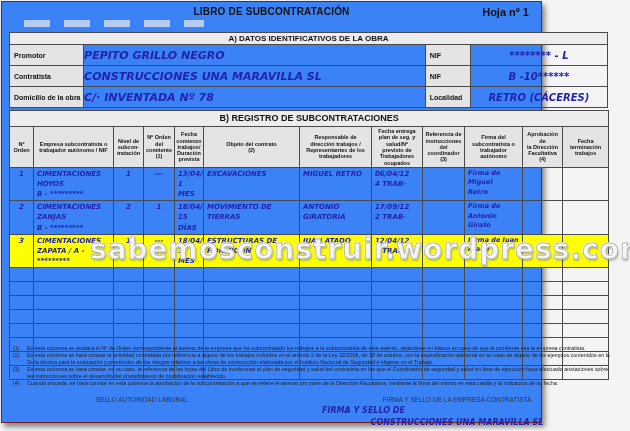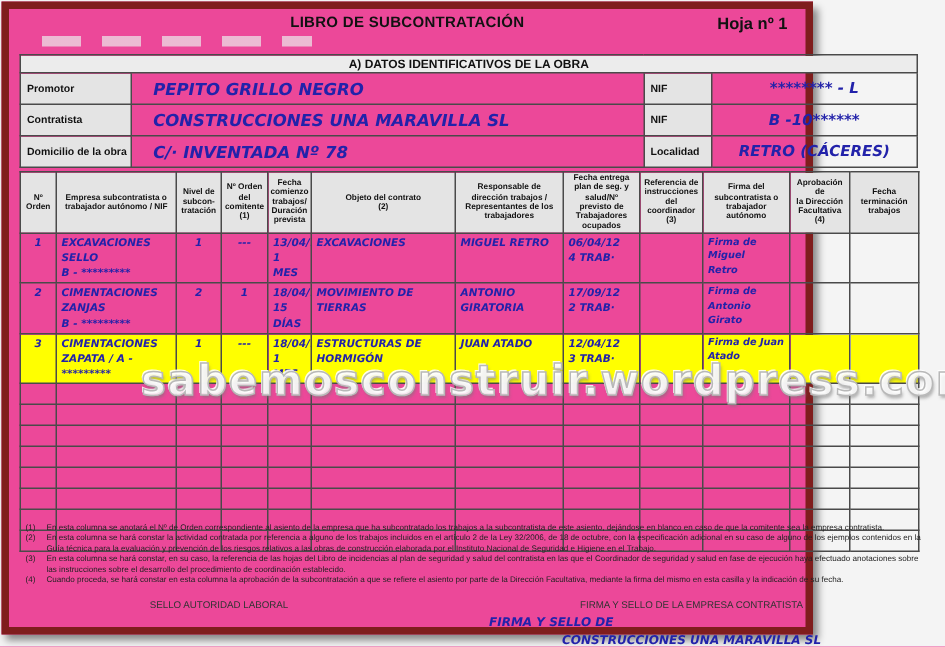--- a/index.html
+++ b/index.html
@@ -8,39 +8,39 @@
     --line:#4a4a4a;
     --labelbg:#e4e4e4;
     --headbg:#ececec;
   }
   *{box-sizing:border-box;margin:0;padding:0;}
   body{
     width:630px;height:431px;background:#f4f4f4;overflow:hidden;position:relative;
     font-family:"Liberation Sans",sans-serif;color:#111;
   }
   .page{
-    position:absolute;left:1px;top:1px;width:541px;height:422px;background:#ec4899;
-    border:5px solid #7f1d1d;box-shadow:3px 4px 5px rgba(0,0,0,0.45);
+    position:absolute;left:1px;top:1px;width:541px;height:422px;background:#3b82f6;
+    border:1px solid #7f1d1d;box-shadow:3px 4px 5px rgba(0,0,0,0.45);
   }
   
   .doc-title{position:absolute;top:4px;left:0;width:100%;text-align:center;font-size:10px;font-weight:bold;letter-spacing:.2px;}
   .sheet-no{position:absolute;top:4px;right:12px;font-size:11px;font-weight:bold;}
   .stamp-ghost{position:absolute;top:18px;left:22px;width:180px;height:7px;
     background:repeating-linear-gradient(90deg,#ececec 0 26px,transparent 26px 40px);opacity:.7;}
 
   table{border-collapse:collapse;table-layout:fixed;}
   td,th{border:1px solid var(--line);vertical-align:middle;overflow:hidden;}
 
   
   .tableA{position:absolute;left:7px;top:30px;width:599px;}
   .tableA .sec-title{background:var(--headbg);font-size:8px;font-weight:bold;text-align:center;height:12px;}
   .tableA td{height:21px;}
   .tableA .lbl{background:var(--labelbg);font-size:7px;font-weight:bold;padding-left:4px;}
   .hand{font-family:"DejaVu Sans",sans-serif;font-style:italic;font-weight:bold;color:var(--ink);}
-  .tableA .val{font-size:11px;padding-left:14px;}
+  .tableA .val{font-size:11px;}
   .tableA .val2{font-size:10px;text-align:center;}
 
   
   .tableB{position:absolute;left:7px;top:108px;width:599px;}
   .tableB .sec-title{background:var(--headbg);font-size:9px;font-weight:bold;text-align:center;height:13px;}
   .tableB th{background:var(--labelbg);font-size:5.5px;font-weight:bold;text-align:center;
     height:37px;line-height:1.15;white-space:pre-line;padding:1px;}
   .tableB td{height:22px;font-size:7px;line-height:1.45;white-space:pre-line;padding:1px 3px;vertical-align:top;}
   .tableB td.c{text-align:center;}
   .tableB td.sig{font-size:6.5px;margin-left:30px;}
@@ -117,20 +117,23 @@
       <col style="width:29px">
         <col style="width:96px">
         <col style="width:72px">
         <col style="width:51px">
       <col style="width:42px">
         <col style="width:58px">
         <col style="width:40px">
         <col style="width:46px">
     </colgroup>
     <tbody>
+        <tr>
+      <td colspan="12" class="sec-title">B) REGISTRO DE SUBCONTRATACIONES</td>
+    </tr>
     <tr>
       <th>Nº
 Orden</th>
       <th>Empresa subcontratista o
 trabajador autónomo / NIF</th>
       <th>Nivel de
 subcon-
 tratación</th>
       <th>Nº Orden
 del
@@ -165,21 +168,21 @@
       <th>Aprobación de
 la Dirección
 Facultativa
 (4)</th>
       <th>Fecha
 terminación
 trabajos</th>
     </tr>
     <tr>
       <td class="c hand">1</td>
-      <td class="hand">EXCAVACIONES SELLO
+      <td class="hand">CIMENTACIONES HOYOS
 B - *********</td>
       <td class="c hand">1</td>
       <td class="c hand">---</td>
       <td class="hand">13/04/12
 1 MES</td>
       <td class="hand">EXCAVACIONES</td>
       <td class="hand">MIGUEL RETRO</td>
       <td class="hand">06/04/12
 4 TRAB·</td>
       <td></td>

